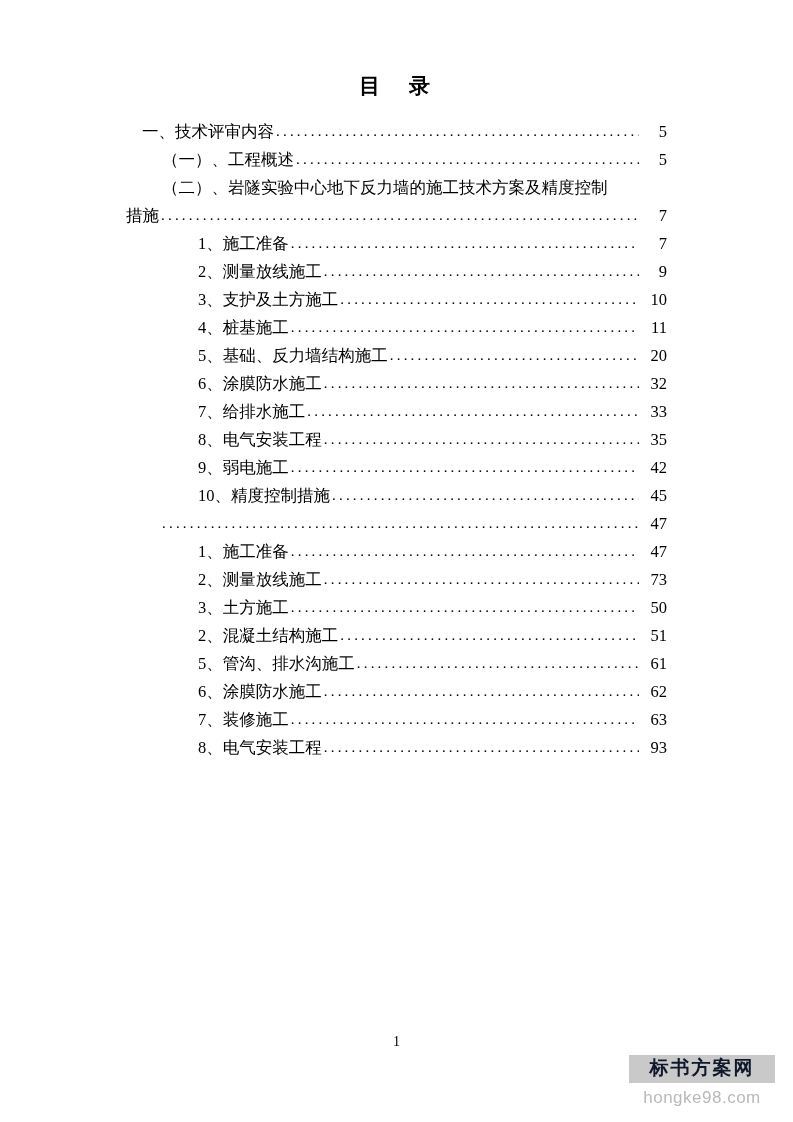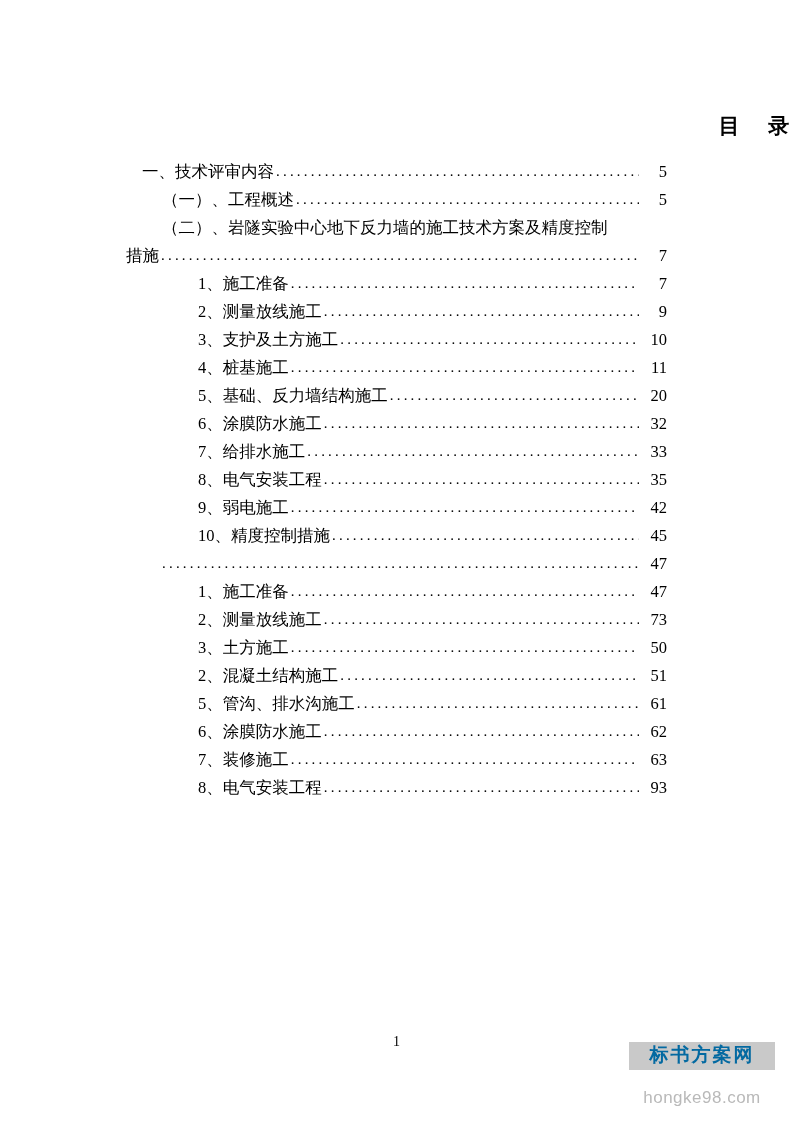--- a/index.html
+++ b/index.html
@@ -13,26 +13,26 @@
   }
   .page {
     position: relative;
     width: 793px;
     height: 1122px;
     background: #ffffff;
     overflow: hidden;
     box-sizing: border-box;
   }
   .doc-title {
-    text-align: right;
+    text-align: center;
     font-size: 21px;
     font-weight: bold;
     letter-spacing: 0.18em;
     margin: 0;
-    padding-top: 112px;
+    padding-top: 72px;
     padding-bottom: 0;
     font-family: "Liberation Serif", "DejaVu Serif", serif;
   }
   .toc {
     margin: 0;
     padding: 24px 126px 0 126px;
     box-sizing: border-box;
   }
   .toc-entry {
     display: flex;
@@ -92,34 +92,34 @@
   .watermark {
     position: absolute;
     right: 18px;
     bottom: 14px;
     width: 146px;
     text-align: center;
     user-select: none;
   }
   .watermark .wm-top {
     background: #c9c9c9;
-    color: #0369a1;
+    color: #0f172a;
     font-size: 19px;
     font-weight: bold;
     letter-spacing: 2px;
     padding: 3px 6px 4px 6px;
     font-family: "Liberation Sans", sans-serif;
     line-height: 1.1;
   }
   .watermark .wm-bottom {
     color: #b9b9b9;
     font-size: 17px;
     font-family: "Liberation Sans", sans-serif;
     letter-spacing: 0.5px;
-    padding-top: 19px;
+    padding-top: 6px;
     line-height: 1.1;
   }
 </style>
 </head>
 <body>
 
 <div class="page">
 
   <h1 class="doc-title">目　录</h1>
 

